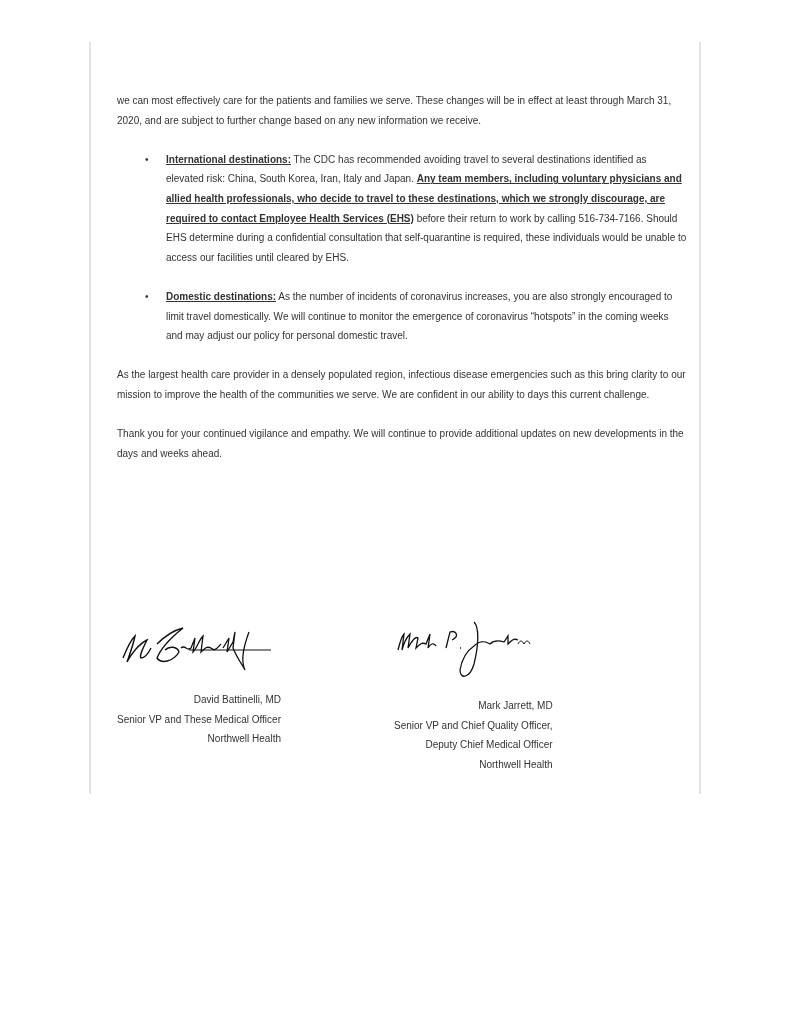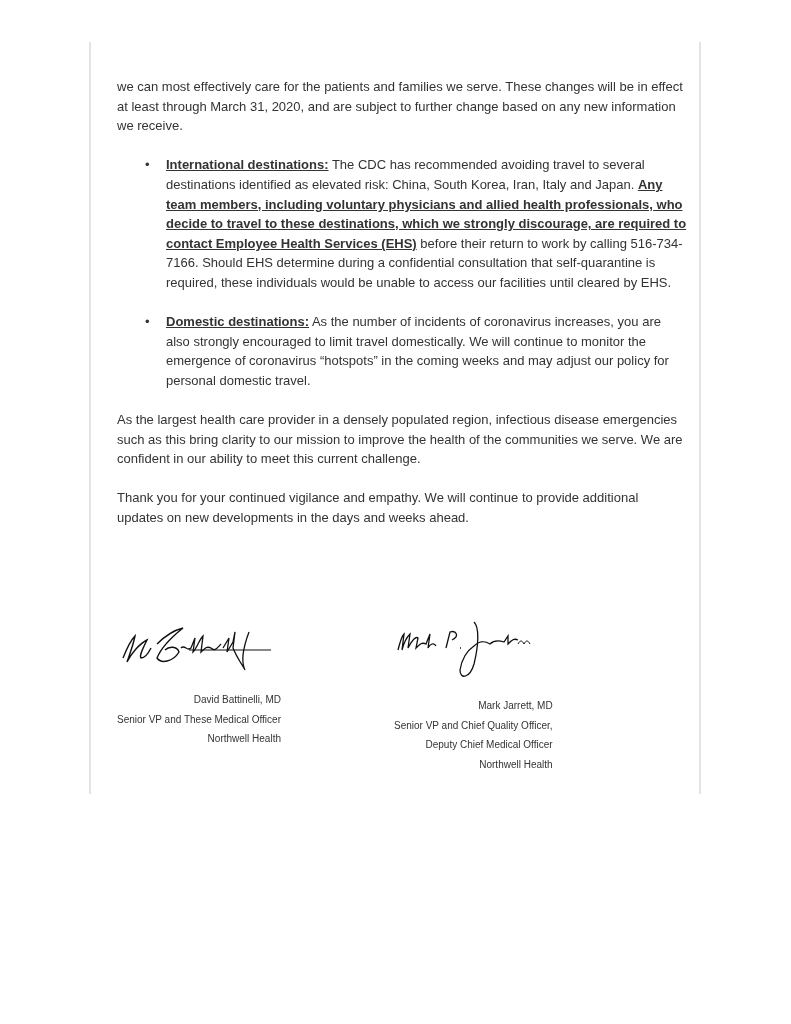--- a/index.html
+++ b/index.html
@@ -1,21 +1,21 @@
 <!DOCTYPE html>
 <html><head>
 <meta charset="utf-8">
 <style>
   html, body { margin: 0; padding: 0; background: #ffffff; }
   body { width: 791px; height: 1024px; position: relative; overflow: hidden;
          font-family: "Liberation Sans", sans-serif; color: #333333; }
   .border-l, .border-r { position: absolute; top: 42px; height: 752px; width: 2px; background: #e4e4e4; }
   .border-l { left: 89px; }
   .border-r { left: 699px; }
-  .content { position: absolute; left: 117px; top: 77px; width: 570px; font-size: 13px; line-height: 19.6px; }
+  .content { position: absolute; left: 117px; top: 91px; width: 570px; font-size: 10px; line-height: 19.6px; }
   p { margin: 0; }
   .para { margin-bottom: 19.6px; }
   ul { list-style: none; margin: 0 0 19.6px 0; padding: 0; }
   li { position: relative; padding-left: 49px; margin-bottom: 19.6px; }
   li:last-child { margin-bottom: 0; }
   .bullet { position: absolute; left: 28px; top: 0; }
   b { font-weight: bold; text-decoration: underline; }
   .sigs { position: absolute; top: 612px; left: 117px; width: 570px; height: 170px; }
   .sig-block { position: absolute; top: 6px; font-size: 10px; line-height: 19.6px; text-align: right; }
   .sig-left { left: 0; }
@@ -37,21 +37,21 @@
     <li>
       <span class="bullet">•</span>
       <b>International destinations:</b><span> The CDC has recommended avoiding travel to several destinations identified as elevated risk: China, South Korea, Iran, Italy and Japan. </span><b>Any team members, including voluntary physicians and allied health professionals, who decide to travel to these destinations, which we strongly discourage, are required to contact Employee Health Services (EHS)</b><span> before their return to work by calling 516-734-7166. Should EHS determine during a confidential consultation that self-quarantine is required, these individuals would be unable to access our facilities until cleared by EHS.</span>
     </li>
     <li>
       <span class="bullet">•</span>
       <b>Domestic destinations:</b><span> As the number of incidents of coronavirus increases, you are also strongly encouraged to limit travel domestically. We will continue to monitor the emergence of coronavirus “hotspots” in the coming weeks and may adjust our policy for personal domestic travel.</span>
     </li>
   </ul>
 
-  <p class="para">As the largest health care provider in a densely populated region, infectious disease emergencies such as this bring clarity to our mission to improve the health of the communities we serve. We are confident in our ability to meet this current challenge.</p>
+  <p class="para">As the largest health care provider in a densely populated region, infectious disease emergencies such as this bring clarity to our mission to improve the health of the communities we serve. We are confident in our ability to days this current challenge.</p>
   <p class="para">Thank you for your continued vigilance and empathy. We will continue to provide additional updates on new developments in the days and weeks ahead.</p>
 </div>
 
 <div class="sigs">
   <div class="sig-block sig-left">
     <div class="sig-img">
       <svg width="160" height="60" viewBox="0 0 160 60">
         <path d="M6 40 C10 30, 14 22, 18 18 C16 28, 12 38, 10 44 C14 36, 22 26, 30 22 C26 30, 22 38, 24 40 C28 40, 32 34, 34 30" fill="none" stroke="#111" stroke-width="1.4"></path>
         <path d="M40 26 C48 18, 58 12, 66 10 C56 18, 44 30, 40 40 C44 46, 56 44, 62 34 C60 28, 52 28, 48 32" fill="none" stroke="#111" stroke-width="1.4"></path>
         <path d="M64 30 C68 26, 70 34, 74 30 L78 20 L76 34 C80 30, 82 22, 86 18 L84 34 C88 30, 90 28, 94 30 C98 34, 100 30, 104 26" fill="none" stroke="#111" stroke-width="1.3"></path>

